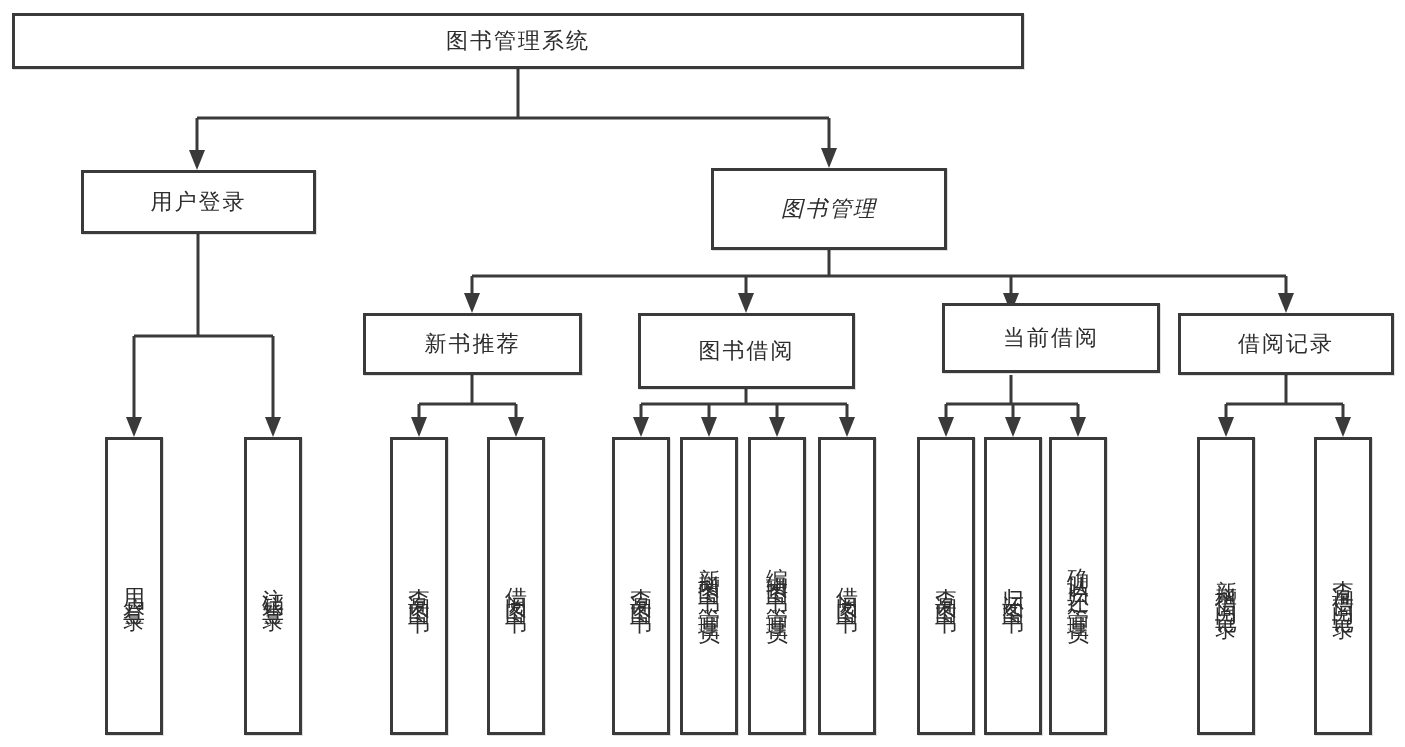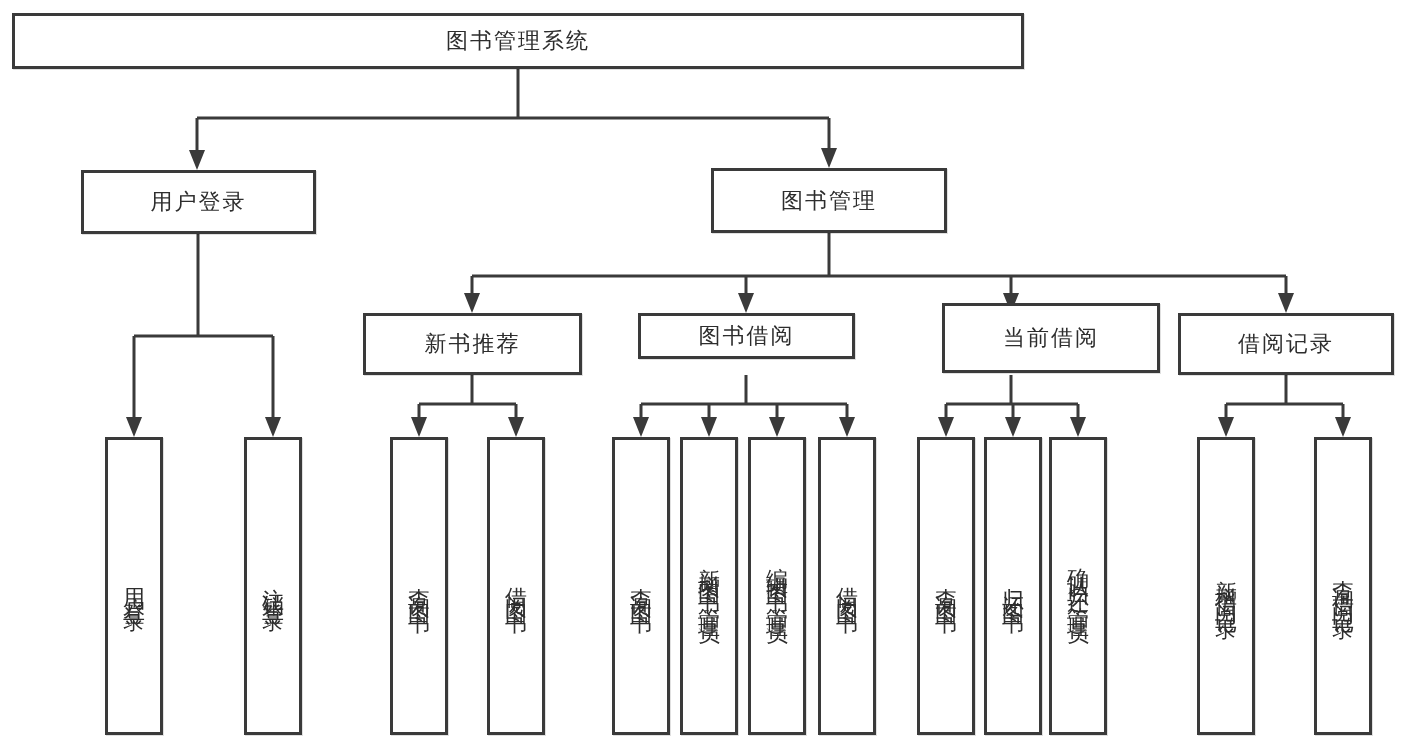--- a/index.html
+++ b/index.html
@@ -98,28 +98,28 @@
     </g>
   </svg>
 
   <div class="node hnode" style="left:12px; top:13px; width:1012px; height:56px;">
     <span>图书管理系统</span>
   </div>
 
   <div class="node hnode" style="left:81px; top:170px; width:235px; height:64px;">
     <span>用户登录</span>
   </div>
-  <div class="node hnode" style="left:711px; top:168px; width:236px; height:65px;">
+  <div class="node hnode" style="left:711px; top:168px; width:236px; height:82px;font-style:italic;">
     <span>图书管理</span>
   </div>
 
   <div class="node hnode" style="left:363px; top:313px; width:219px; height:62px;">
     <span>新书推荐</span>
   </div>
-  <div class="node hnode" style="left:638px; top:313px; width:217px; height:46px;">
+  <div class="node hnode" style="left:638px; top:313px; width:217px; height:76px;">
     <span>图书借阅</span>
   </div>
   <div class="node hnode" style="left:902px; top:303px; width:218px; height:70px;margin-left:40px;">
     <span>当前借阅</span>
   </div>
   <div class="node hnode" style="left:1178px; top:313px; width:216px; height:62px;">
     <span>借阅记录</span>
   </div>
 
   <div class="node vnode" style="left:105px; top:437px; width:58px; height:298px;">

